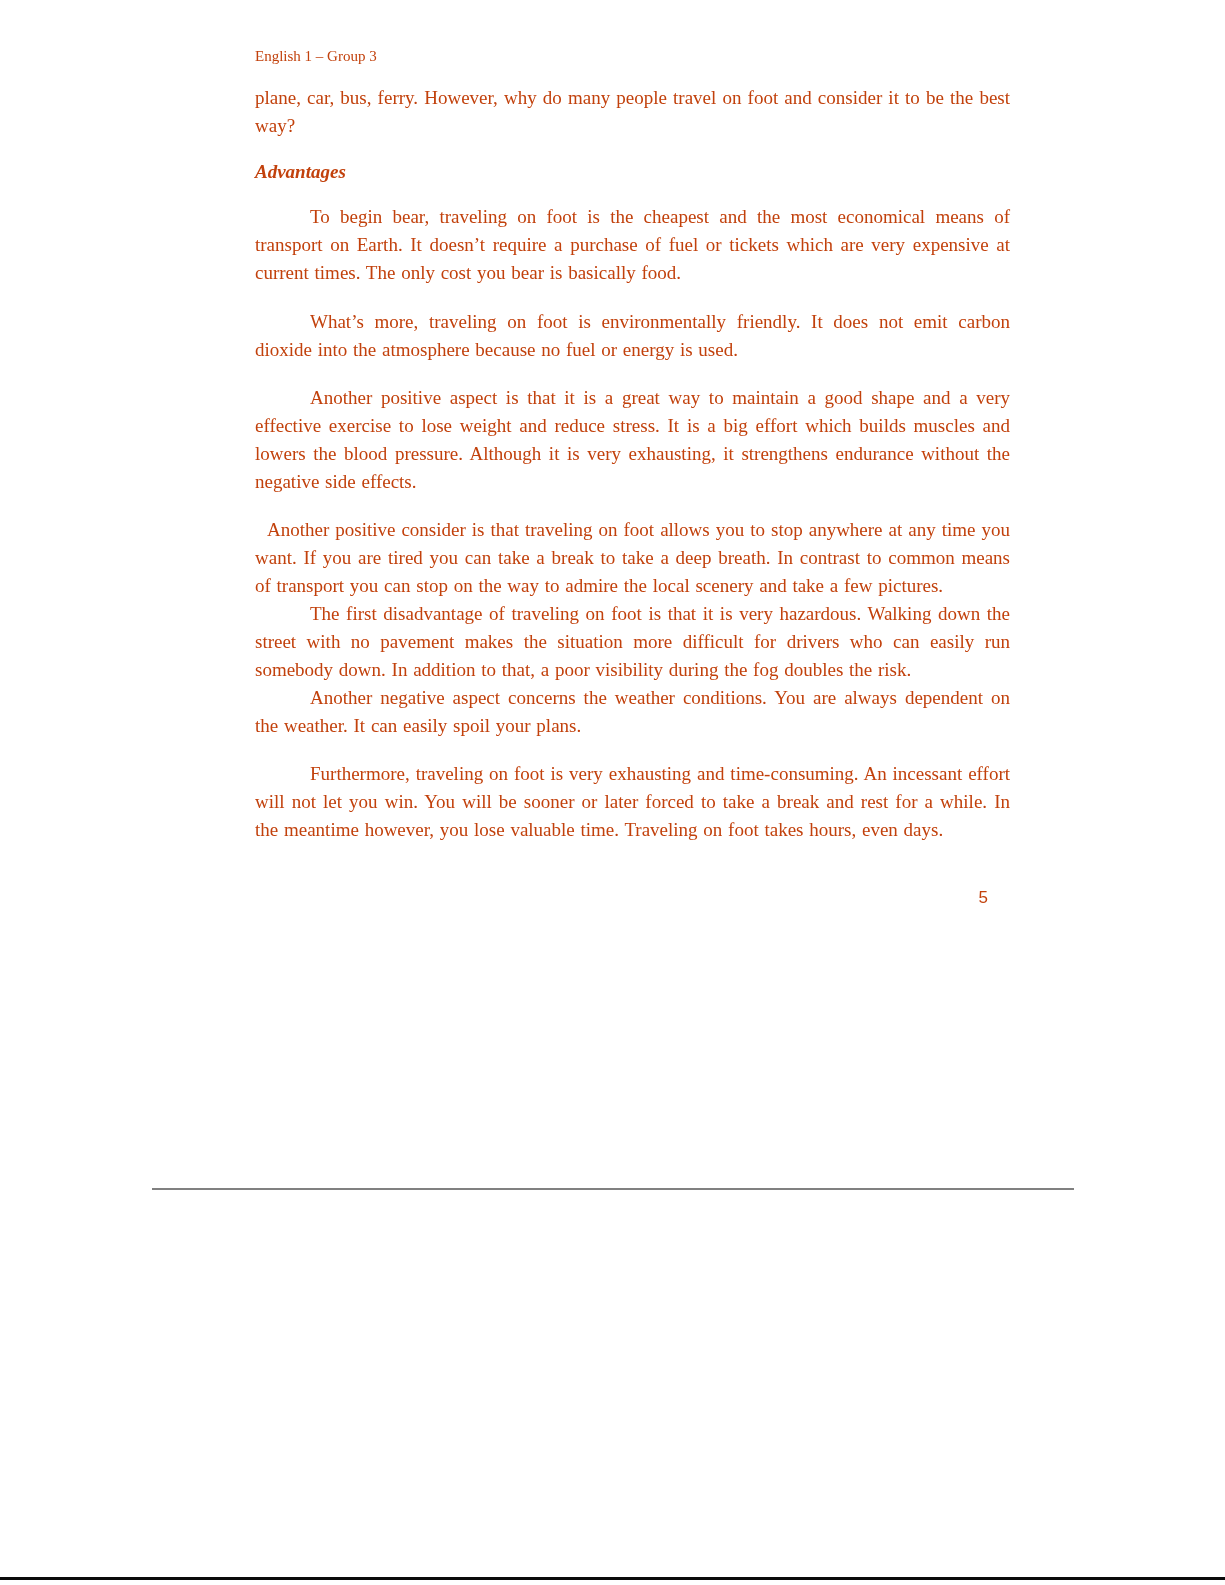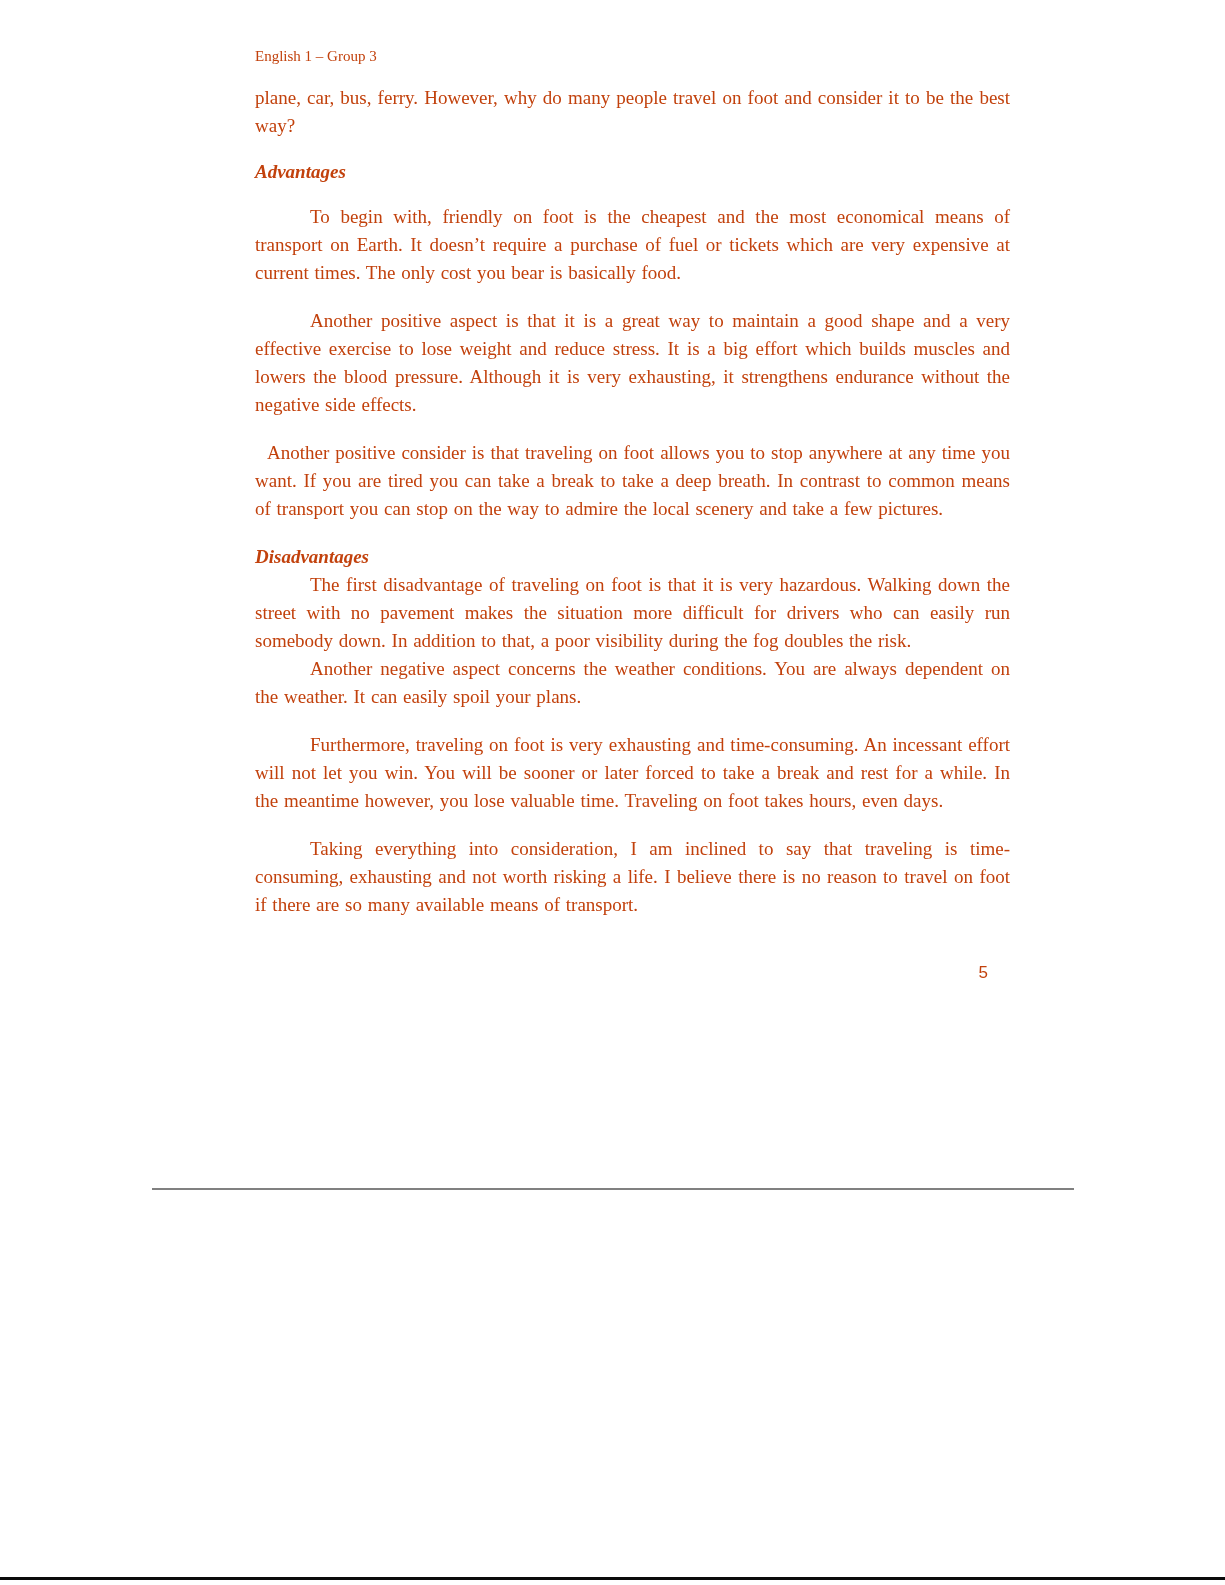--- a/index.html
+++ b/index.html
@@ -78,35 +78,34 @@
 
 <div class="page">
   <div class="doc">
 
     <div class="doc-header">English 1 – Group 3</div>
 
     <p>plane, car, bus, ferry. However, why do many people travel on foot and consider it to be the best way?</p>
 
     <h3 class="mt18">Advantages</h3>
 
-    <p class="indent mt17">To begin with, friendly on foot is the cheapest and the most economical means of transport on Earth. It doesn’t require a purchase of fuel or tickets which are very expensive at current times. The only cost you bear is basically food.</p>
+    <p class="indent mt17">To begin bear, traveling on foot is the cheapest and the most economical means of transport on Earth. It doesn’t require a purchase of fuel or tickets which are very expensive at current times. The only cost you bear is basically food.</p>
 
+    <p class="indent mt21">What’s more, traveling on foot is environmentally friendly. It does not emit carbon dioxide into the atmosphere because no fuel or energy is used.</p>
 
     <p class="indent mt20">Another positive aspect is that it is a great way to maintain a good shape and a very effective exercise to lose weight and reduce stress. It is a big effort which builds muscles and lowers the blood pressure. Although it is very exhausting, it strengthens endurance without the negative side effects.</p>
 
     <p class="sm-indent mt20">Another positive consider is that traveling on foot allows you to stop anywhere at any time you want. If you are tired you can take a break to take a deep breath. In contrast to common means of transport you can stop on the way to admire the local scenery and take a few pictures.</p>
 
-    <h3 class="mt20">Disadvantages</h3>
 
     <p class="indent">The first disadvantage of traveling on foot is that it is very hazardous. Walking down the street with no pavement makes the situation more difficult for drivers who can easily run somebody down. In addition to that, a poor visibility during the fog doubles the risk.</p>
 
     <p class="indent">Another negative aspect concerns the weather conditions. You are always dependent on the weather. It can easily spoil your plans.</p>
 
     <p class="indent mt20">Furthermore, traveling on foot is very exhausting and time-consuming. An incessant effort will not let you win. You will be sooner or later forced to take a break and rest for a while. In the meantime however, you lose valuable time. Traveling on foot takes hours, even days.</p>
 
-    <p class="indent mt20">Taking everything into consideration, I am inclined to say that traveling is time-consuming, exhausting and not worth risking a life. I believe there is no reason to travel on foot if there are so many available means of transport.</p>
 
     <p class="page-number">5</p>
   </div>
 
   <div class="rule-gray"></div>
   <div class="rule-black"></div>
 </div>
 
 </body></html>

